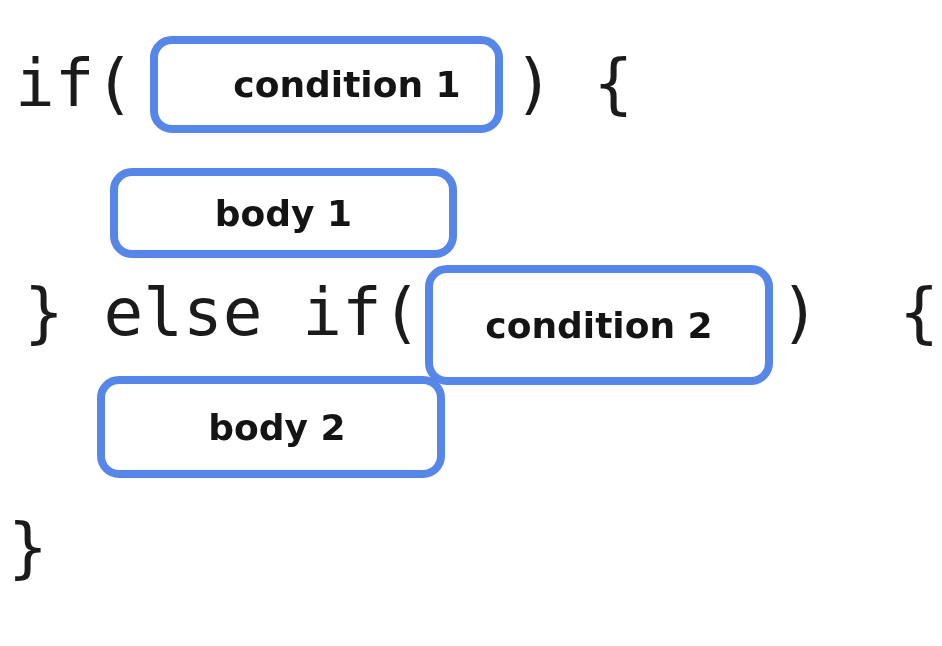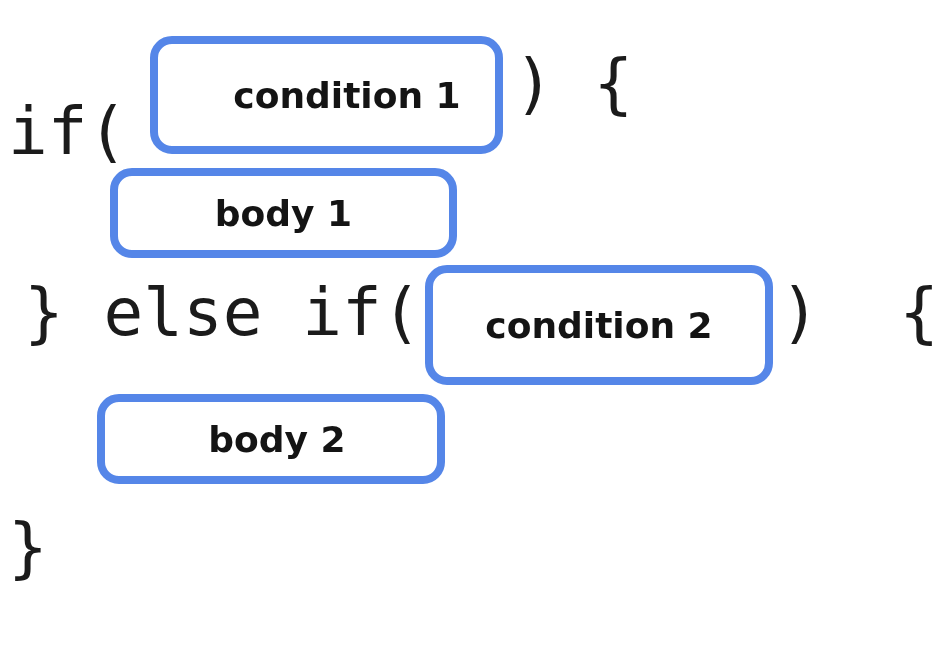--- a/index.html
+++ b/index.html
@@ -32,31 +32,31 @@
     display: flex;
     align-items: center;
     justify-content: center;
     font-family: "DejaVu Sans", sans-serif;
     font-weight: bold;
     font-size: 36px;
     color: #141414;
     white-space: pre;
   }
   
-  .t-if1        { left: 8px;   top: 51px; margin-top: 48px;  }
-  .slot-cond1   { left: 150px; top: 36px;  width: 353px; height: 118px; padding-left: 41px; }
+  .t-if1        { left: 15px;   top: 51px;  }
+  .slot-cond1   { left: 150px; top: 36px;  width: 353px; height: 97px; padding-left: 41px; }
   .t-close1     { left: 514px; top: 51px;  }
   
   .slot-body1   { left: 110px; top: 168px; width: 347px; height: 90px; text-align: center; }
   
   .t-elseif     { left: 24px;   top: 280px; }
   .slot-cond2   { left: 425px; top: 265px; width: 348px; height: 120px; }
   .t-close2     { left: 780px; top: 280px; }
   
-  .slot-body2   { left: 97px;  top: 394px; width: 348px; height: 90px; padding-left: 12px; }
+  .slot-body2   { left: 97px;  top: 376px; width: 348px; height: 102px; padding-left: 12px; }
   
   .t-brace-end  { left: 8px;   top: 515px; }
 </style>
 </head>
 <body>
 
 <div id="canvas">
 
   <span class="code t-if1">if(</span>
   <div class="slot slot-cond1">

